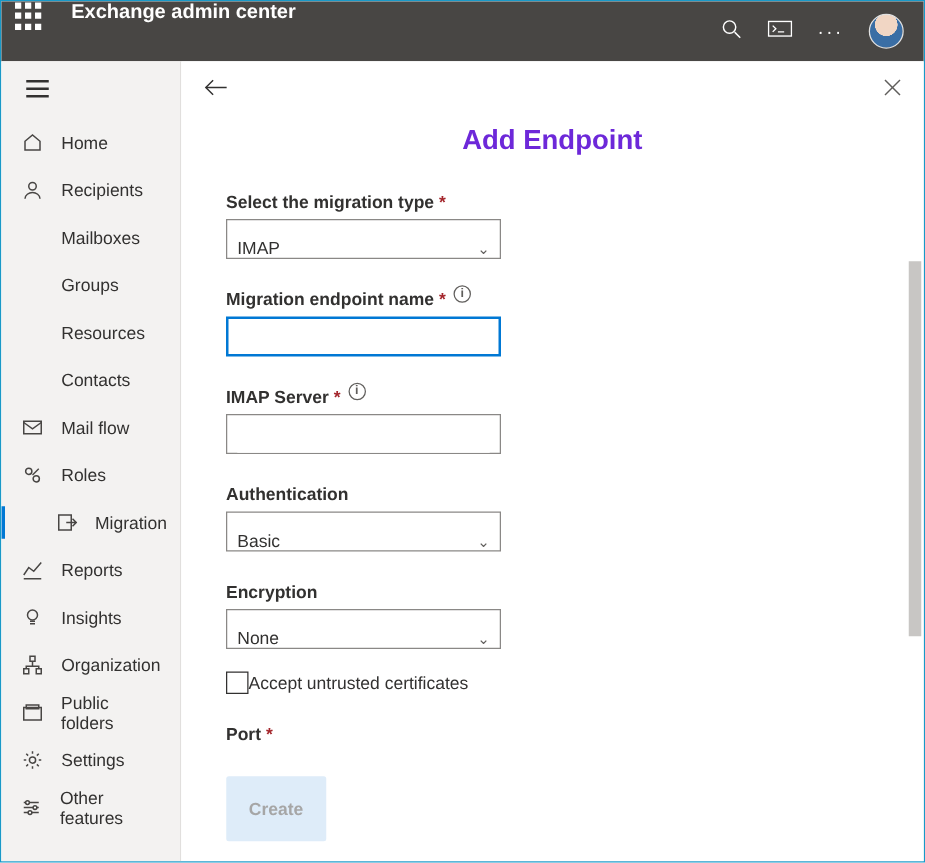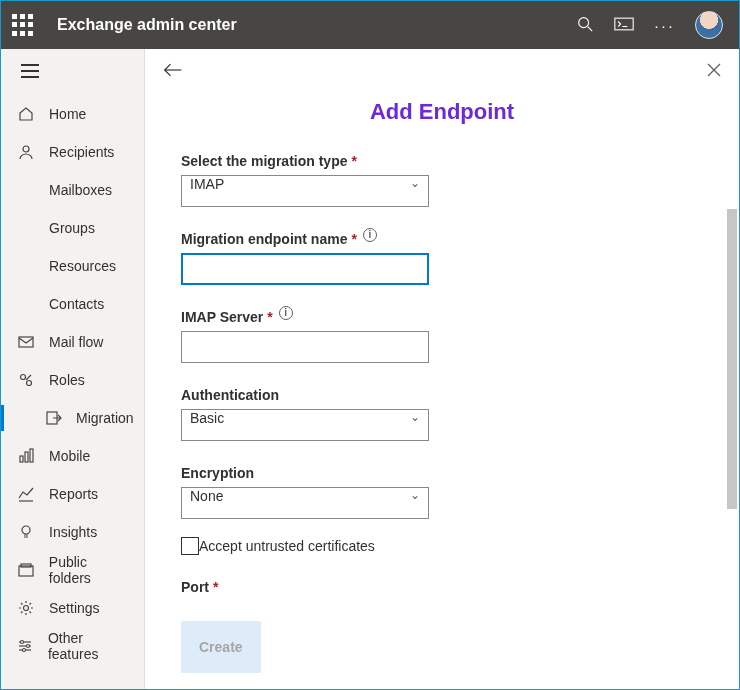--- a/index.html
+++ b/index.html
@@ -5,22 +5,21 @@
   * { box-sizing: border-box; margin: 0; padding: 0; font-family: "Segoe UI", Arial, sans-serif; }
   html, body { width: 740px; height: 690px; overflow: hidden; }
   body { border: 1px solid #1899c8; position: relative; }
 
   
   .topbar {
     height: 48px;
     background: #484644;
     color: #fff;
     display: flex;
-    align-items: center;
-    padding: 14px 10px;
+    padding: 0 10px;
     gap: 8px;
   }
   .waffle { width: 24px; height: 24px; display: flex; flex-wrap: wrap; gap: 3px; padding:1px; }
   .waffle span { width:5px; height:5px; background:#fff; }
   .app-title { font-size: 16px; font-weight: 600; margin-left: 14px; }
   .topbar-right { margin-left: auto; display:flex; align-items:center; gap: 20px; margin-right: 6px; }
   .top-icon { color: #fff; font-size: 15px; }
   .avatar { width: 28px; height: 28px; border-radius: 50%; background: radial-gradient(circle at 50% 30%, #f1d6c4 0 40%, #3a6ea5 41% 100%); border: 1px solid #e1e1e1; }
 
   
@@ -46,22 +45,22 @@
 
   .panel-body { padding: 0 36px 0 36px; overflow-y:auto; flex:1; }
   .panel-body h1 { font-size: 22px; font-weight: 700; color:#6d28d9; margin-bottom: 28px; margin-top: 4px; text-align: center; }
 
   .field { margin-bottom: 24px; }
   .field-label { font-size: 14px; font-weight: 700; color:#323130; display:flex; align-items:center; gap:4px; margin-bottom:6px; }
   .req { color:#a4262c; }
   .info-icon { width:14px; height:14px; border:1px solid #605e5c; border-radius:50%; font-size:10px; display:inline-flex; align-items:center; justify-content:center; color:#605e5c; line-height:1; padding:0; margin-left:2px; position:relative; top:-4px; }
 
   .select, .text-input {
-    width: 248px; height: 32px; border:1px solid #8a8886; background:#fff;
-    display:flex; align-items:flex-start; padding: 0 8px; font-size:14px; color:#323130;
+    width: 220px; height: 32px; border:1px solid #8a8886; background:#fff;
+    display:flex; align-items:flex-end; padding: 0 8px; font-size:14px; color:#323130;
     justify-content: space-between;
   }
   .text-input { outline:none; }
   .text-input.focused { border:2px solid #0078d4; padding:0 7px; }
   .chev { font-size:12px; color:#605e5c; }
 
   .checkbox-row { display:flex; align-items:center; margin-bottom:24px; margin-top:-6px; }
   .cbx { width:18px; height:18px; border:1px solid #323130; background:#fff; }
   .cbx-label { font-size:14px; color:#323130; }
 
@@ -170,44 +169,45 @@
             <svg width="16" height="16" viewBox="0 0 16 16" fill="none" stroke="currentColor" stroke-width="1.2">
               <rect x="1" y="2" width="10" height="12"></rect>
               <path d="M7 8 H15 M12 5 L15 8 L12 11"></path>
             </svg>
           </span>
         <span>Migration</span>
       </div>
       <div class="nav-item">
         <span class="nav-icon">
             <svg width="16" height="16" viewBox="0 0 16 16" fill="none" stroke="currentColor" stroke-width="1.2">
-              <rect x="2" y="8" width="3" height="6"></rect>
-              <rect x="7" y="4" width="3" height="10"></rect>
-              <rect x="12" y="1" width="3" height="13"></rect>
-            </svg>
-          </span>
-        <span>Mobile</span>
-      </div>
-      <div class="nav-item">
-        <span class="nav-icon">
-            <svg width="16" height="16" viewBox="0 0 16 16" fill="none" stroke="currentColor" stroke-width="1.2">
               <polyline points="1,12 5,6 9,9 15,2"></polyline>
               <path d="M1 15 H15"></path>
             </svg>
           </span>
         <span>Reports</span>
       </div>
       <div class="nav-item">
         <span class="nav-icon">
             <svg width="16" height="16" viewBox="0 0 16 16" fill="none" stroke="currentColor" stroke-width="1.2">
               <circle cx="8" cy="6" r="4"></circle>
               <path d="M6 11 H10 M6 13 H10"></path>
             </svg>
           </span>
         <span>Insights</span>
+      </div>
+      <div class="nav-item">
+        <span class="nav-icon">
+            <svg width="16" height="16" viewBox="0 0 16 16" fill="none" stroke="currentColor" stroke-width="1.2">
+              <rect x="6" y="1" width="4" height="4"></rect>
+              <rect x="1" y="11" width="4" height="4"></rect>
+              <rect x="11" y="11" width="4" height="4"></rect>
+              <path d="M8 5 V9 M3 11 V9 H13 V11"></path>
+            </svg>
+          </span>
+        <span>Organization</span>
       </div>
       <div class="nav-item">
         <span class="nav-icon">
             <svg width="16" height="16" viewBox="0 0 16 16" fill="none" stroke="currentColor" stroke-width="1.2">
               <rect x="1" y="4" width="14" height="10"></rect>
               <rect x="3" y="2" width="10" height="3"></rect>
             </svg>
           </span>
         <span>Public folders</span>
       </div>

